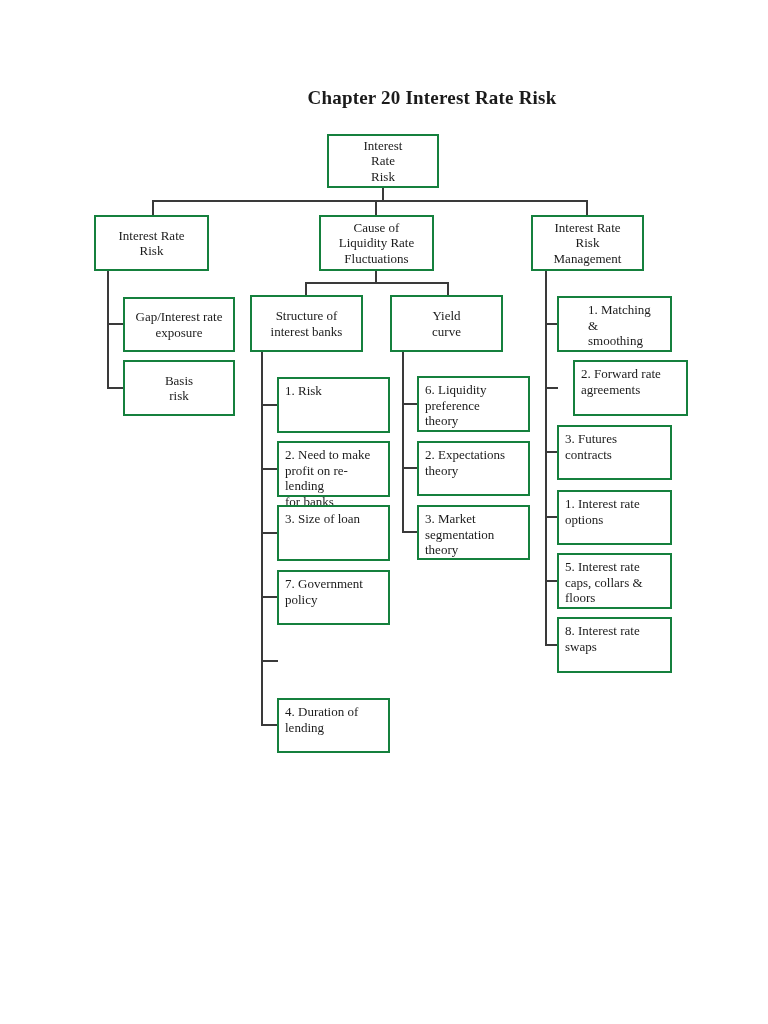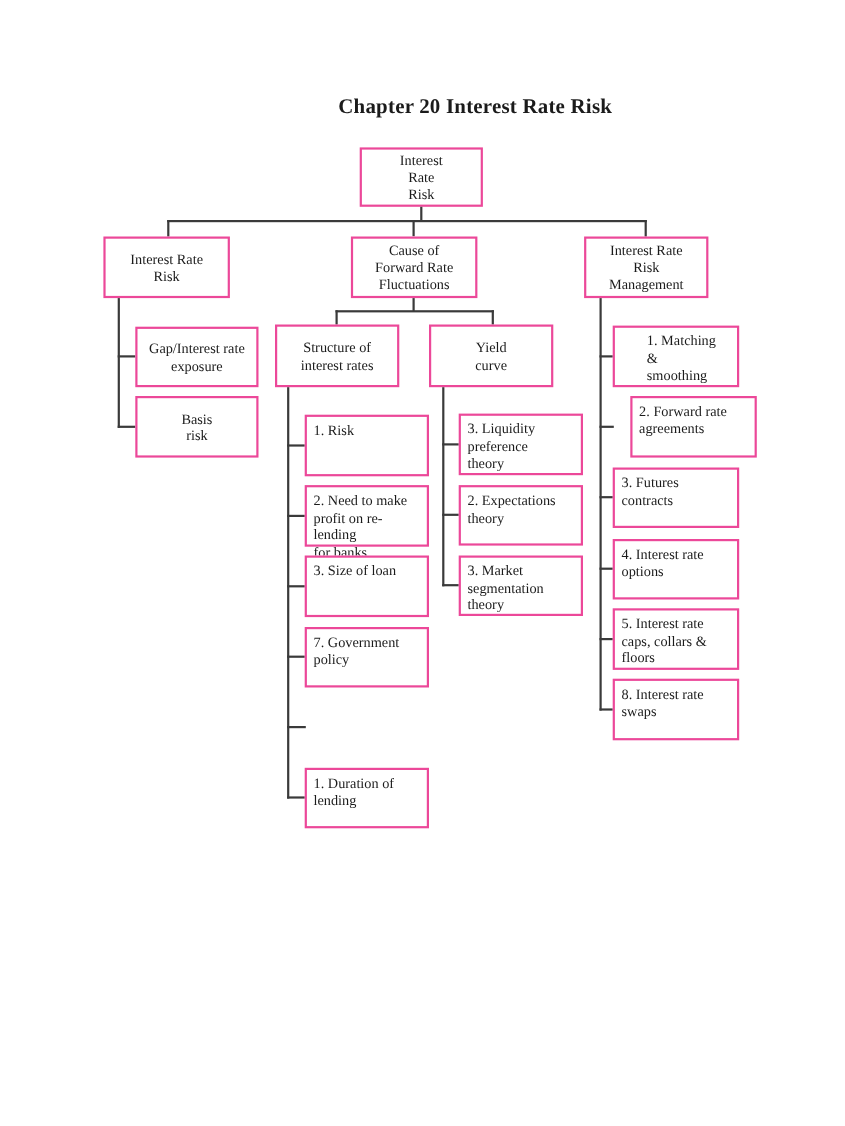--- a/index.html
+++ b/index.html
@@ -18,21 +18,21 @@
     width: 768px;
     text-align: center;
     font-size: 19px;
     font-weight: bold;
     letter-spacing: 0.2px;
     margin-left: 48px;
   }
   .node {
     position: absolute;
     box-sizing: border-box;
-    border: 2px solid #ec4899;
+    border: 2px solid #15803d;
     background: #ffffff;
     font-size: 13px;
     line-height: 15.5px;
     white-space: pre-line;
   }
   .node.center {
     display: flex;
     align-items: center;
     justify-content: center;
     text-align: center;
@@ -60,69 +60,69 @@
 
   <div class="line" style="left:382px; top:188px; width:2px; height:13px;"></div>
   <div class="line" style="left:152px; top:200px; width:436px; height:2px;"></div>
   <div class="line" style="left:152px; top:200px; width:2px; height:16px;"></div>
   <div class="line" style="left:375px; top:200px; width:2px; height:15px;"></div>
   <div class="line" style="left:586px; top:200px; width:2px; height:17px;"></div>
 
   <div class="node center" style="left:94px; top:215px; width:115px; height:56px;">Interest Rate
 Risk</div>
   <div class="node center" style="left:319px; top:215px; width:115px; height:56px;">Cause of
-Forward Rate
+Liquidity Rate
 Fluctuations</div>
   <div class="node center" style="left:531px; top:215px; width:113px; height:56px;">Interest Rate
 Risk
 Management</div>
 
   <div class="line" style="left:107px; top:271px; width:2px; height:118px;"></div>
   <div class="line" style="left:107px; top:323px; width:17px; height:2px;"></div>
   <div class="line" style="left:107px; top:387px; width:17px; height:2px;"></div>
 
   <div class="node center" style="left:123px; top:297px; width:112px; height:55px;">Gap/Interest rate
 exposure</div>
   <div class="node center" style="left:123px; top:360px; width:112px; height:56px;">Basis
 risk</div>
 
   <div class="line" style="left:375px; top:271px; width:2px; height:12px;"></div>
   <div class="line" style="left:305px; top:282px; width:144px; height:2px;"></div>
   <div class="line" style="left:305px; top:282px; width:2px; height:14px;"></div>
   <div class="line" style="left:447px; top:282px; width:2px; height:14px;"></div>
 
   <div class="node center" style="left:250px; top:295px; width:113px; height:57px;">Structure of
-interest rates</div>
+interest banks</div>
   <div class="node center" style="left:390px; top:295px; width:113px; height:57px;">Yield
 curve</div>
 
   <div class="line" style="left:261px; top:352px; width:2px; height:374px;"></div>
   <div class="line" style="left:261px; top:404px; width:17px; height:2px;"></div>
   <div class="line" style="left:261px; top:468px; width:17px; height:2px;"></div>
   <div class="line" style="left:261px; top:532px; width:17px; height:2px;"></div>
   <div class="line" style="left:261px; top:596px; width:17px; height:2px;"></div>
   <div class="line" style="left:261px; top:660px; width:17px; height:2px;"></div>
   <div class="line" style="left:261px; top:724px; width:17px; height:2px;"></div>
 
   <div class="node item" style="left:277px; top:377px; width:113px; height:56px;">1. Risk</div>
   <div class="node item" style="left:277px; top:441px; width:113px; height:56px;">2. Need to make
 profit on re-lending
 for banks</div>
   <div class="node item" style="left:277px; top:505px; width:113px; height:56px;">3. Size of loan</div>
   <div class="node item" style="left:277px; top:570px; width:113px; height:55px;">7. Government
 policy</div>
-  <div class="node item" style="left:277px; top:698px; width:113px; height:55px;">1. Duration of
+  <div class="node item" style="left:277px; top:698px; width:113px; height:55px;">4. Duration of
 lending</div>
 
   <div class="line" style="left:402px; top:352px; width:2px; height:181px;"></div>
   <div class="line" style="left:402px; top:403px; width:16px; height:2px;"></div>
   <div class="line" style="left:402px; top:467px; width:16px; height:2px;"></div>
   <div class="line" style="left:402px; top:531px; width:16px; height:2px;"></div>
 
-  <div class="node item" style="left:417px; top:376px; width:113px; height:56px;">3. Liquidity
+  <div class="node item" style="left:417px; top:376px; width:113px; height:56px;">6. Liquidity
 preference
 theory</div>
   <div class="node item" style="left:417px; top:441px; width:113px; height:55px;">2. Expectations
 theory</div>
   <div class="node item" style="left:417px; top:505px; width:113px; height:55px;">3. Market
 segmentation
 theory</div>
 
   <div class="line" style="left:545px; top:271px; width:2px; height:375px;"></div>
   <div class="line" style="left:545px; top:323px; width:13px; height:2px;"></div>
@@ -131,21 +131,21 @@
   <div class="line" style="left:545px; top:516px; width:13px; height:2px;"></div>
   <div class="line" style="left:545px; top:580px; width:13px; height:2px;"></div>
   <div class="line" style="left:545px; top:644px; width:13px; height:2px;"></div>
 
   <div class="node item" style="left:557px; top:296px; width:115px; height:56px;padding-left:29px;">1. Matching &amp;
 smoothing</div>
   <div class="node item" style="left:557px; top:360px; width:115px; height:56px;margin-left:16px;">2. Forward rate
 agreements</div>
   <div class="node item" style="left:557px; top:425px; width:115px; height:55px;">3. Futures
 contracts</div>
-  <div class="node item" style="left:557px; top:490px; width:115px; height:55px;">4. Interest rate
+  <div class="node item" style="left:557px; top:490px; width:115px; height:55px;">1. Interest rate
 options</div>
   <div class="node item" style="left:557px; top:553px; width:115px; height:56px;">5. Interest rate
 caps, collars &amp;
 floors</div>
   <div class="node item" style="left:557px; top:617px; width:115px; height:56px;">8. Interest rate
 swaps</div>
 
 </div>
 
 </body></html>

